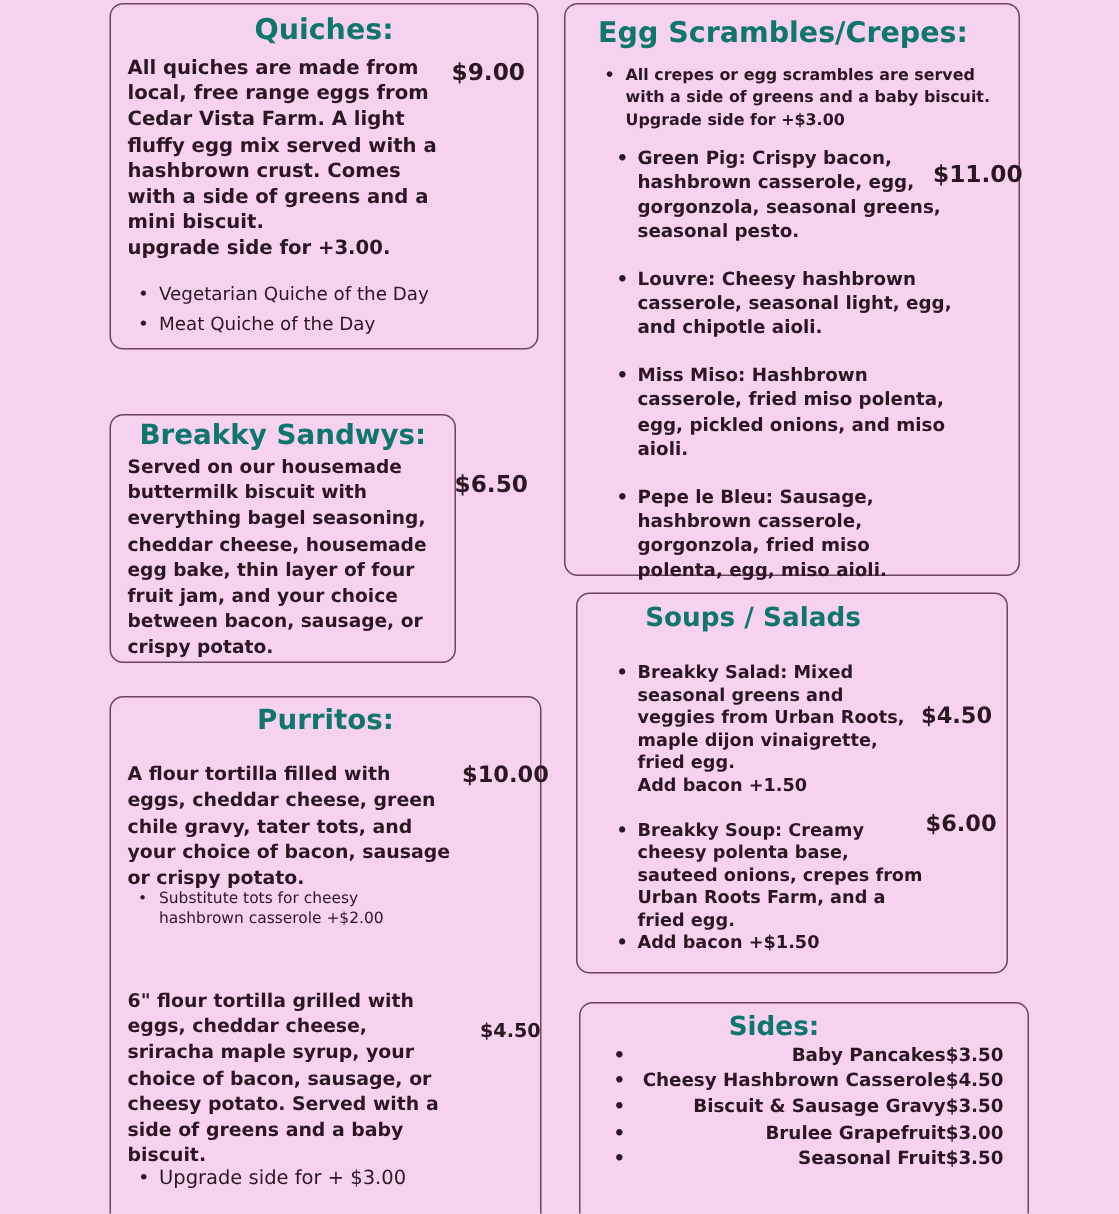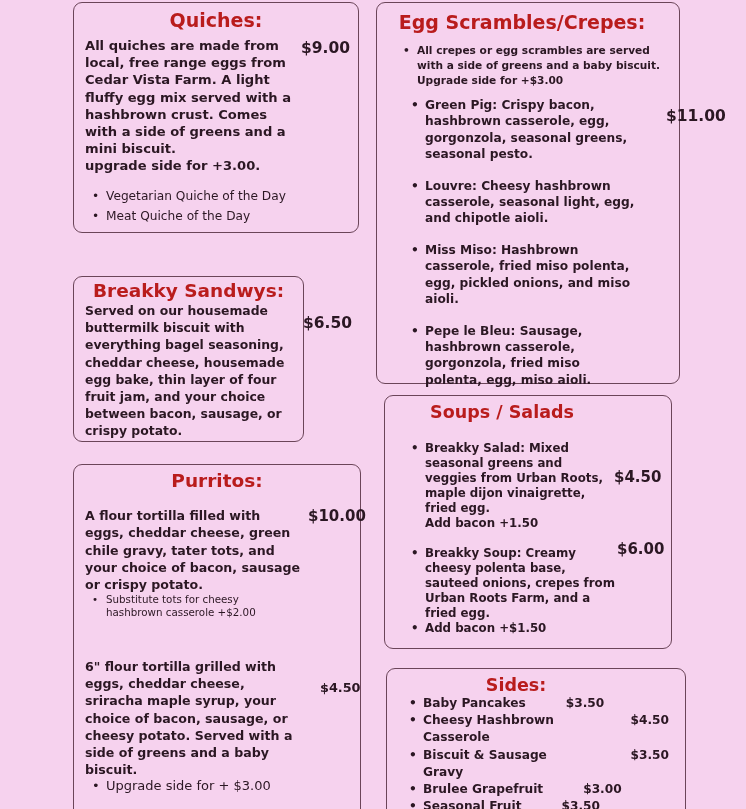--- a/index.html
+++ b/index.html
@@ -9,21 +9,21 @@
     font-family:"DejaVu Sans", sans-serif;
     color:#2b1723;
   }
   .box {
     position:absolute;
     border:1px solid #6b4559;
     border-radius:9px;
     box-sizing:border-box;
     background:#f6d2ee;
   }
-  .title { font-weight:bold; text-align:center; color:#b91c1c; }
+  .title { font-weight:bold; text-align:center; color:#0f766e; }
   .body-text { font-weight:bold; position:absolute; }
   .price { position:absolute; font-weight:bold; }
   ul { margin:0; padding:0; list-style:none; }
   li.b { position:relative; padding-left:18px; }
   li.b::before { content:"\2022"; position:absolute; left:4px; top:0; }
   .small { font-weight:normal; }
 
   
   #quiches { left:73px; top:2px; width:286px; height:231px; }
   #quiches .title { position:absolute; left:0; right:0; top:6px; font-size:19px; }
@@ -48,37 +48,37 @@
   #purritos .price2 { left:246px; top:215px; font-size:12.8px; }
   #purritos .upg { position:absolute; left:14px; top:313px; font-size:13px; }
 
   
   #eggs { left:376px; top:2px; width:304px; height:382px; }
   #eggs .title { position:absolute; left:-12px; right:0; top:8px; font-size:19px; }
   #eggs .note { position:absolute; left:22px; top:40px; width:270px; font-size:10.6px; line-height:15px; font-weight:bold; }
   #eggs .note li.b { padding-left:18px; }
   #eggs .items { position:absolute; left:30px; top:94px; width:230px; font-size:12.2px; line-height:16.3px; }
   #eggs .items li { margin-bottom:15.5px; }
-  #eggs .price { left:245px; top:104px; font-size:15.5px;margin-left:44px; }
+  #eggs .price { left:245px; top:104px; font-size:15.5px; }
 
   
   #soups { left:384px; top:395px; width:288px; height:254px; }
   #soups .title { position:absolute; left:0; right:52px; top:6px; font-size:17.5px; }
   #soups .items { position:absolute; left:22px; top:45px; width:210px; font-size:11.8px; line-height:15px; }
   #soups .items li { margin-bottom:15px; }
   #soups .items li.nob { padding-left:18px; margin-top:-15px; }
   #soups .items li.last { margin-top:-15px; }
   #soups .p1 { left:229px; top:72px; font-size:15px; }
   #soups .p2 { left:232px; top:144px; font-size:15px; }
 
   
   #sides { left:386px; top:668px; width:300px; height:160px; }
   #sides .title { position:absolute; left:0; right:40px; top:6px; font-size:17.5px; }
   #sides .items { position:absolute; left:18px; top:26px; width:272px; font-size:12.2px; line-height:17.2px; }
-  #sides .items li { display:flex; justify-content:flex-start;gap:40px; }
+  #sides .items li { display:flex; justify-content:flex-end; }
   #sides .items li span.pr { padding-right:8px; }
 </style>
 </head>
 <body>
 
 <div class="box" id="quiches">
   <div class="title">Quiches:</div>
   <div class="body-text desc">
     <span>All quiches are made from local, free range eggs from Cedar Vista Farm. A light fluffy egg mix served with a hashbrown crust. Comes with a side of greens and a mini biscuit.</span><br>
     <span>upgrade side for +3.00.</span>

